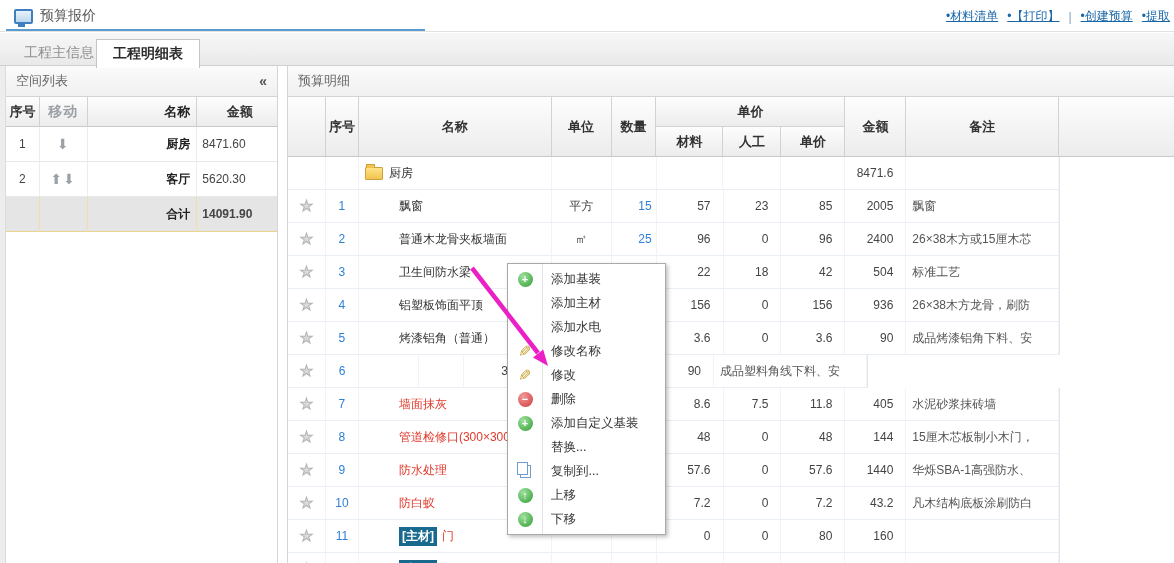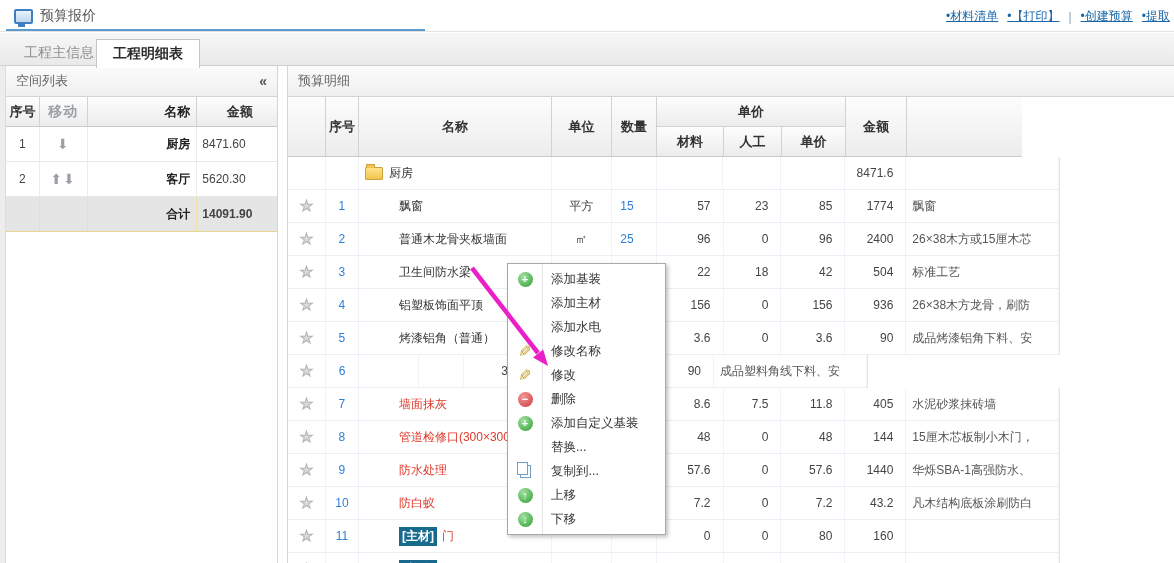--- a/index.html
+++ b/index.html
@@ -50,21 +50,21 @@
   #pgroup .gtop{height:30px;display:flex;align-items:center;justify-content:center;border-bottom:1px solid #d2d2d2;}
   #pgroup .gbot{display:flex;height:30px;}
   #pgroup .gbot .hcell{height:30px;}
   .dr{display:flex;height:33px;}
   .c{box-sizing:border-box;display:flex;align-items:center;border-right:1px solid #f0f4f8;border-bottom:1px solid #e9eff5;overflow:hidden;white-space:nowrap;}
   .cs{width:38px;justify-content:center;}
   .cno{width:33px;justify-content:center;color:#2e7fd6;}
   .cname{width:193px;padding-left:40px;color:#333;}
   .cname.grp{padding-left:6px;gap:6px;}
   .cunit{width:60px;justify-content:center;}
-  .cqty{width:45px;justify-content:flex-end;padding-right:22px;color:#2e7fd6;}
+  .cqty{width:45px;justify-content:flex-end;padding-right:4px;color:#2e7fd6;}
   .cmat{width:67px;} .clab{width:58px;} .cpr{width:64px;padding-left:32px;} .camt{width:61px;}
   .cnum{justify-content:flex-end;padding-right:12px;color:#444;}
   .cnote{width:153px;padding-left:6px;color:#555;}
   .cfill{width:115px;border-right:none;border-bottom:none;background:#fff;border-left:1px solid #e2e6ea;}
   .red{color:#e0392b !important;}
   .star{color:#dadada;font-size:15px;-webkit-text-stroke:1px #b3b3b3;cursor:pointer;}
   .folder{display:inline-block;width:16px;height:11px;background:linear-gradient(#fee289,#f3c44c);
     border:1px solid #c9a23c;border-radius:1px;position:relative;}
   .folder::before{content:"";position:absolute;top:-4px;left:0;width:7px;height:3px;background:#f3c44c;border:1px solid #c9a23c;border-bottom:none;border-radius:1px 1px 0 0;}
   .badge{background:#17698e;color:#fff;padding:1px 3px;margin-right:5px;font-size:12px;}
@@ -158,20 +158,21 @@
     <div class="hcell w-qty">数量</div>
     <div id="pgroup">
       <div class="hcell gtop" style="border-right:1px solid #d2d2d2;">单价</div>
       <div class="gbot">
         <div class="hcell w-mat">材料</div>
         <div class="hcell w-lab">人工</div>
         <div class="hcell w-pr">单价</div>
       </div>
     </div>
     <div class="hcell w-amt">金额</div>
+    <div class="hcell w-note">备注</div>
     <div class="hcell w-fill" style="border-right:none;"></div>
   </div>
 
   <div class="dr">
     <span class="c cs"></span>
     <span class="c cno"></span>
     <span class="c cname grp">
       <i class="folder"></i>
       <span>厨房</span>
     </span>
@@ -193,21 +194,21 @@
         </span>
         <span class="c cno">1</span>
         <span class="c cname">
           <span>飘窗</span>
         </span>
         <span class="c cunit">平方</span>
         <span class="c cqty">15</span>
         <span class="c cmat cnum">57</span>
         <span class="c clab cnum">23</span>
         <span class="c cpr cnum">85</span>
-        <span class="c camt cnum">1774</span>
+        <span class="c camt cnum">2005</span>
         <span class="c cnote">飘窗</span>
         <span class="c cfill"></span>
       </div>
       <div class="dr">
         <span class="c cs">
           <i class="star">★</i>
         </span>
         <span class="c cno">2</span>
         <span class="c cname">
           <span>普通木龙骨夹板墙面</span>

